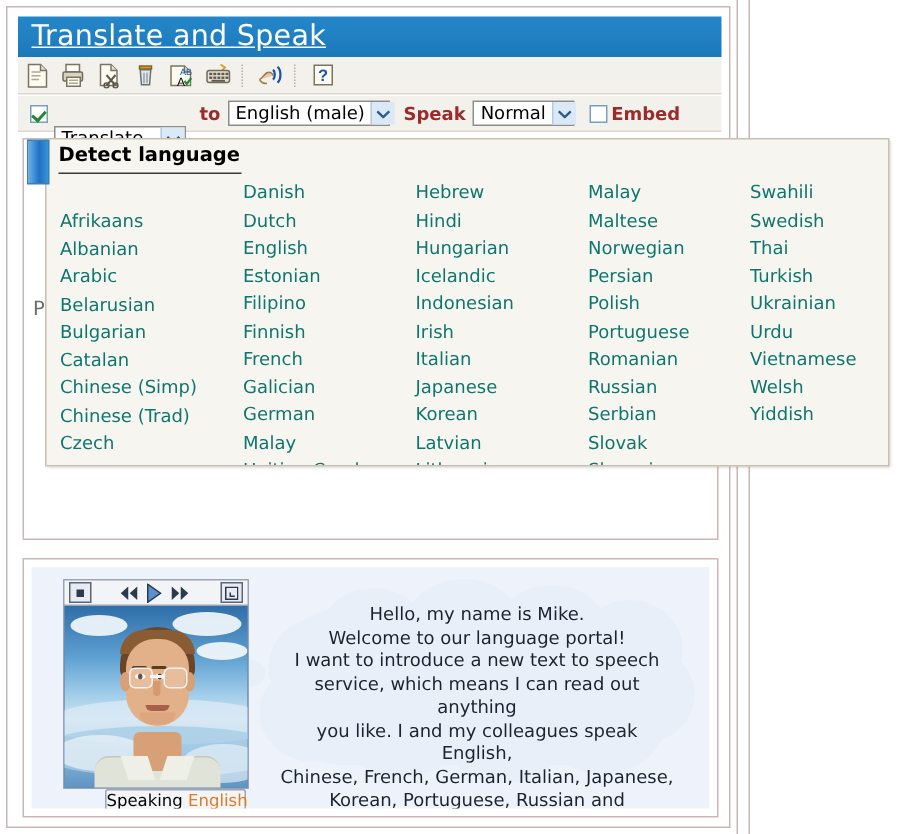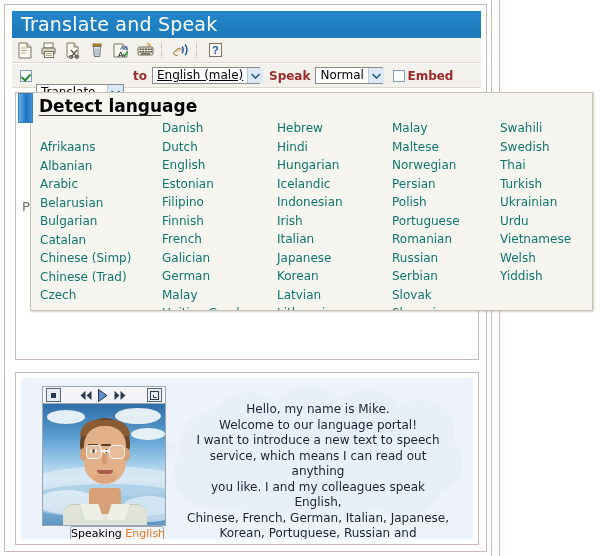--- a/index.html
+++ b/index.html
@@ -35,20 +35,21 @@
   #titlebar{
     position:absolute;left:7px;top:6px;width:469px;height:27px;
     background:#1d7fc3;
     background:linear-gradient(to bottom,#2487c9 0%,#1b79bb 100%);
     overflow:hidden;
   }
   #title-text{
     color:#ffffff;font-size:19px;line-height:27px;padding-left:9px;
     letter-spacing:.2px;white-space:nowrap;
     font-family:"DejaVu Sans","Liberation Sans",sans-serif;
+    text-decoration:underline;
   }
 
   
   #toolbar{
     position:absolute;left:7px;top:33px;width:469px;height:25px;
     background:#f3f1ec;border-bottom:1px solid #ded9d0;
     display:flex;align-items:center;box-sizing:border-box;
   }
   .tb-btn{
     width:22px;height:21px;margin-left:2px;
@@ -104,21 +105,21 @@
   }
 
   
   #lang-popup{
     position:absolute;left:25px;top:87px;width:563px;height:219px;
     background:#f7f5f0;border:1px solid #c9bfb1;box-sizing:border-box;
     box-shadow:1px 1px 2px rgba(0,0,0,.18);
     overflow:hidden;
   }
   #lang-head{
-    position:absolute;left:8px;top:3px;font-weight:bold;font-size:17px;color:#000;
+    position:absolute;left:8px;top:3px;font-weight:bold;font-size:13px;color:#000;
     white-space:nowrap;cursor:pointer;
   }
   #lang-head-rule{
     position:absolute;left:8px;top:22px;width:122px;height:0;
     border-top:1px solid #3a3a3a;
   }
   .lang-col{
     position:absolute;top:26px;width:auto;
   }
   .lang-item{
@@ -314,21 +315,21 @@
         <span class="sel-label">Translate</span>
         <span class="sel-arrow">
           <svg width="9" height="6" viewBox="0 0 9 6">
               <path d="M0.5 1.2L4.5 5 8.5 1.2" fill="none" stroke="#2c5b8c" stroke-width="1.6"></path>
             </svg>
         </span>
       </span>
 
       <span class="lbl-red">to</span>
 
-      <span class="sel" style="width:108px;margin-left:5px;text-decoration:underline;">
+      <span class="sel" style="width:108px;margin-left:5px;">
         <span class="sel-label">English (male)</span>
         <span class="sel-arrow">
           <svg width="9" height="6" viewBox="0 0 9 6">
               <path d="M0.5 1.2L4.5 5 8.5 1.2" fill="none" stroke="#2c5b8c" stroke-width="1.6"></path>
             </svg>
         </span>
       </span>
 
       <span class="lbl-red">Speak</span>
 

